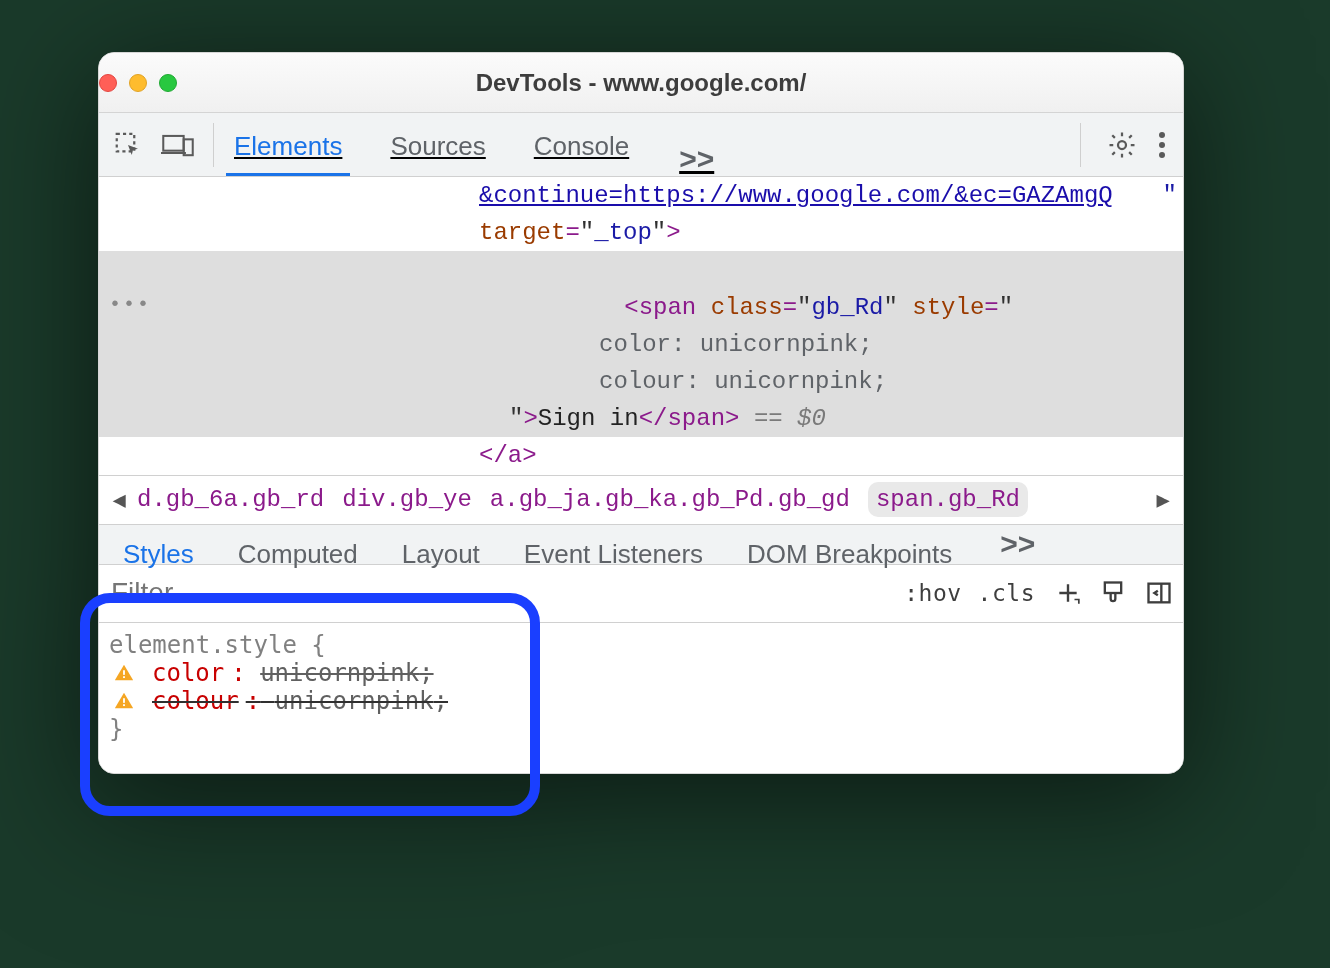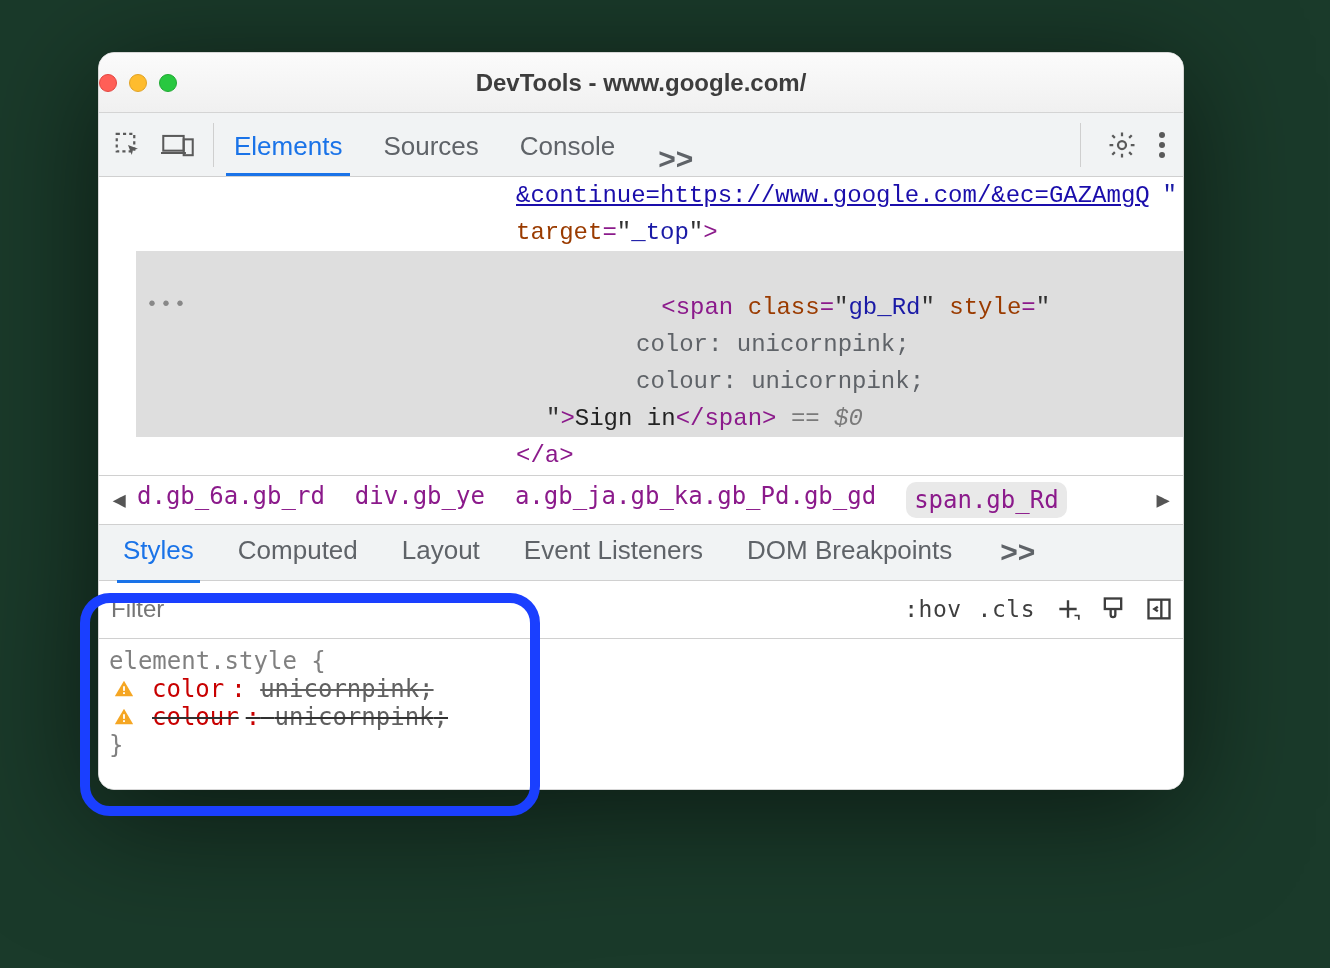--- a/index.html
+++ b/index.html
@@ -46,21 +46,21 @@
   .toolbar {
     display:flex; align-items:center;
     height:64px;
     background:#f1f3f4;
     border-bottom:1px solid #d0d0d0;
     padding: 0 6px 0 14px;
   }
   .toolbar .left-icons { display:flex; gap:18px; align-items:center; }
   .ico { display:inline-flex; align-items:center; justify-content:center; color:#5a5a5a; }
   .divider-v { width:1px; height:44px; background:#cfcfcf; margin:0 12px 0 18px; }
-  .top-tabs { display:flex; align-items:flex-end; gap:25px; height:100%; }
+  .top-tabs { display:flex; align-items:flex-end; gap:32px; height:100%;text-decoration:underline; }
   .top-tab {
     font-size:26px; color:#5f6368; padding:18px 8px 14px;
     border-bottom:3px solid transparent; line-height:1;
   }
   .top-tab.active { color:#1a73e8; border-bottom-color:#1a73e8; }
   .toolbar .spacer { flex:1; }
   .chevrons { color:#5f6368; font-size:30px; padding:0 10px; font-weight:600; }
   .right-icons { display:flex; align-items:center; gap:20px; padding-right:10px; }
   
   .dom {
@@ -76,63 +76,63 @@
   .url { color:#1a0dab; text-decoration:underline; }
   .attr-name { color:#9a3b00; }
   .attr-val { color:#1a1aa6; }
   .tag { color:#8b1a8b; }
   .text-node { color:#222; }
   .eq0 { color:#7a7a7a; font-style:italic; }
   .style-prop { color:#5f6368; }
   .ellipsis-gutter {
     position:absolute; left:10px; color:#888; letter-spacing:2px; font-size:20px;
   }
-  .dom-block { position:relative;margin-left:37px; }
+  .dom-block { position:relative; }
   .row.trunc { position:relative; padding-left:380px; }
   .row.trunc::after {
     content:"\""; color:#1a1aa6; position:absolute; right:6px;
   }
   
   .breadcrumb {
     display:flex; align-items:center;
     height:50px;
     border-top:1px solid #d0d0d0;
     border-bottom:1px solid #d0d0d0;
     background:#fff;
     font-family: Menlo, Consolas, monospace;
     font-size:24px;
     color:#8b1a8b;
     padding:0 6px;
   }
   .breadcrumb .bc-chev { color:#555; width:28px; text-align:center; font-size:22px; }
-  .breadcrumb .crumbs { flex:1; display:flex; gap:30px; overflow:hidden; padding-left:4px; }
+  .breadcrumb .crumbs { flex:1; display:flex; gap:18px; align-items:center; overflow:hidden; padding-left:4px;font-family:Liberation Mono, monospace; }
   .crumb.active { background:#e9e9e9; padding:4px 8px; border-radius:10px; }
   
   .subtabs {
-    display:flex; align-items:center;
-    height:56px;
+    display:flex; align-items:flex-start;
+    height:40px;
     background:#f1f3f4;
     border-bottom:1px solid #d0d0d0;
     gap:32px; padding:0 18px;
     font-size:26px; color:#5f6368;
   }
   .subtab { padding:14px 6px; border-bottom:3px solid transparent; }
   .subtab.active { color:#1a73e8; border-bottom-color:#1a73e8; }
   .subtabs .chevrons { align-self:center; }
   
   .filterbar {
     display:flex; align-items:center;
     height:58px;
     border-bottom:1px solid #d0d0d0;
     padding:0 10px;
     background:#fff;
   }
   .filter-input {
     flex:1; border:none; outline:none;
-    font-size:24px; color:#808080;
+    font-size:28px; color:#808080;
     font-family:inherit;
   }
   .filterbar .toggle { color:#3e3e3e; font-size:23px; padding:4px 8px; font-family:Menlo,Consolas,monospace; letter-spacing:0.5px;}
   .filterbar .icons { display:flex; gap:18px; align-items:center; margin-left:12px; }
   
   .stylespane {
     font-family: Menlo, Consolas, monospace;
     font-size:24px;
     color:#303030;
     padding:8px 10px 14px 10px;

